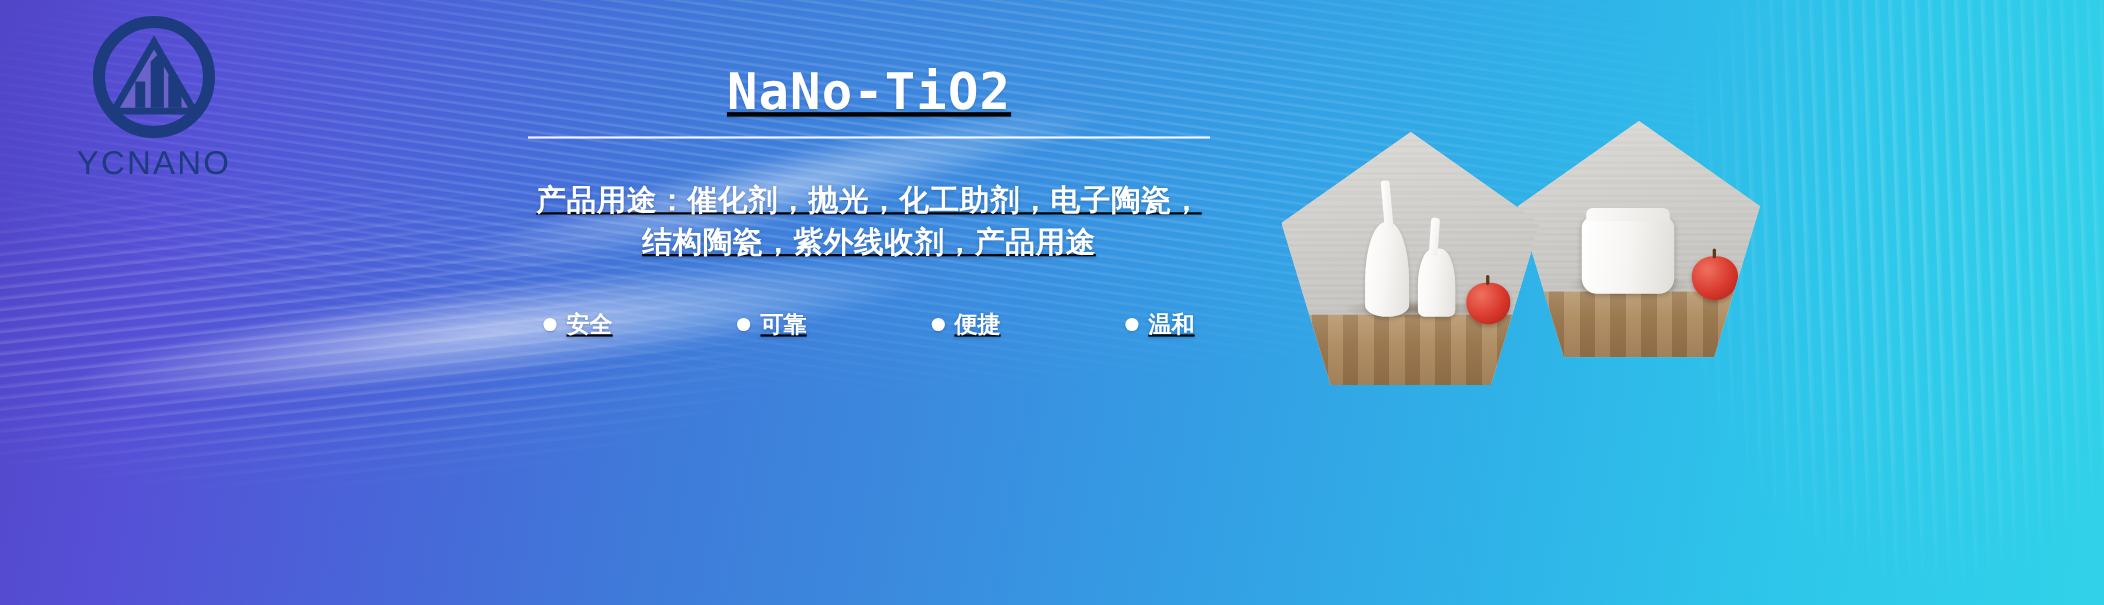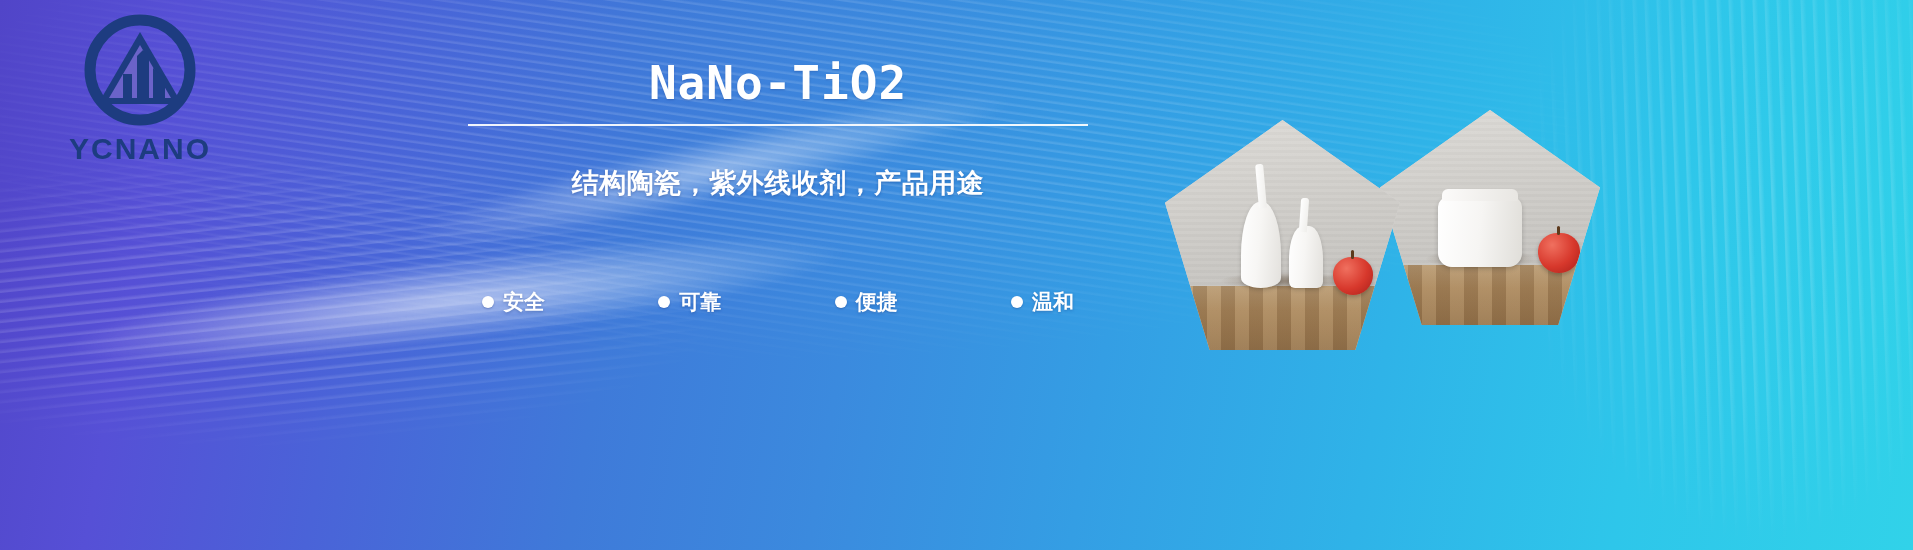--- a/index.html
+++ b/index.html
@@ -71,29 +71,30 @@
     position:absolute;left:260px;top:60px;width:900px;height:220px;
     background:radial-gradient(ellipse 430px 44px at 50% 50%, rgba(255,255,255,.42), rgba(255,255,255,0) 72%);
     transform:rotate(-13deg);
     filter:blur(3px);
   }
 
   
   #logo{position:absolute;left:40px;top:12px;width:200px;height:150px;}
   #logoMark{display:block;margin:0 auto;}
   #logoWord{
-    text-align:center;color:#1d3c80;font-weight:700;
+    text-align:center;color:#1d3c80;font-weight:400;
     font-size:30px;letter-spacing:2px;margin-top:2px;
     font-family:"Liberation Sans",sans-serif;
   }
 
   
   #centerBlock{
-    position:absolute;left:468px;top:60px;width:620px;
+    position:absolute;left:480px;top:60px;width:620px;
     text-align:center;
+    text-decoration:underline;
   }
   #title{
     color:#ffffff;
     font-family:"DejaVu Sans Mono","Liberation Mono",monospace;
     font-size:46px;
     font-weight:700;
     letter-spacing:1px;
     line-height:1;
     margin:0 0 18px 0;
     text-shadow:0 1px 2px rgba(20,40,110,.25);
@@ -116,21 +117,20 @@
   #bullets{
     display:flex;justify-content:space-between;
     margin-top:40px;padding:0 14px;
   }
   .bulletItem{
     display:flex;align-items:center;gap:9px;
     color:#ffffff;font-size:21px;font-weight:700;
     font-family:"DejaVu Sans","Liberation Sans",sans-serif;
     text-shadow:0 1px 3px rgba(15,40,110,.35);
     white-space:nowrap;
-    margin-top:46px;
   }
   .bulletDot{
     width:12px;height:12px;border-radius:50%;
     background:#ffffff;flex:0 0 auto;
     box-shadow:0 1px 2px rgba(15,40,110,.3);
   }
 
   
   .pentagon{
     position:absolute;
@@ -209,20 +209,21 @@
       <path d="M58 86 L58 44 L64 38 L70 44 L70 86 Z" fill="#1d3c80"></path>
       <path d="M74 86 L74 56 L86 66 L86 86 Z" fill="#1d3c80"></path>
     </svg>
     <div id="logoWord">YCNANO</div>
   </div>
 
   <div id="centerBlock">
     <div id="title">NaNo-TiO2</div>
     <div id="titleRule"></div>
 
+    <div class="bodyLine">产品用途：催化剂，抛光，化工助剂，电子陶瓷，</div>
     <div class="bodyLine">结构陶瓷，紫外线收剂，产品用途</div>
 
     <div id="bullets">
       <div class="bulletItem">
         <span class="bulletDot"></span>
         <span>安全</span>
       </div>
       <div class="bulletItem">
         <span class="bulletDot"></span>
         <span>可靠</span>

